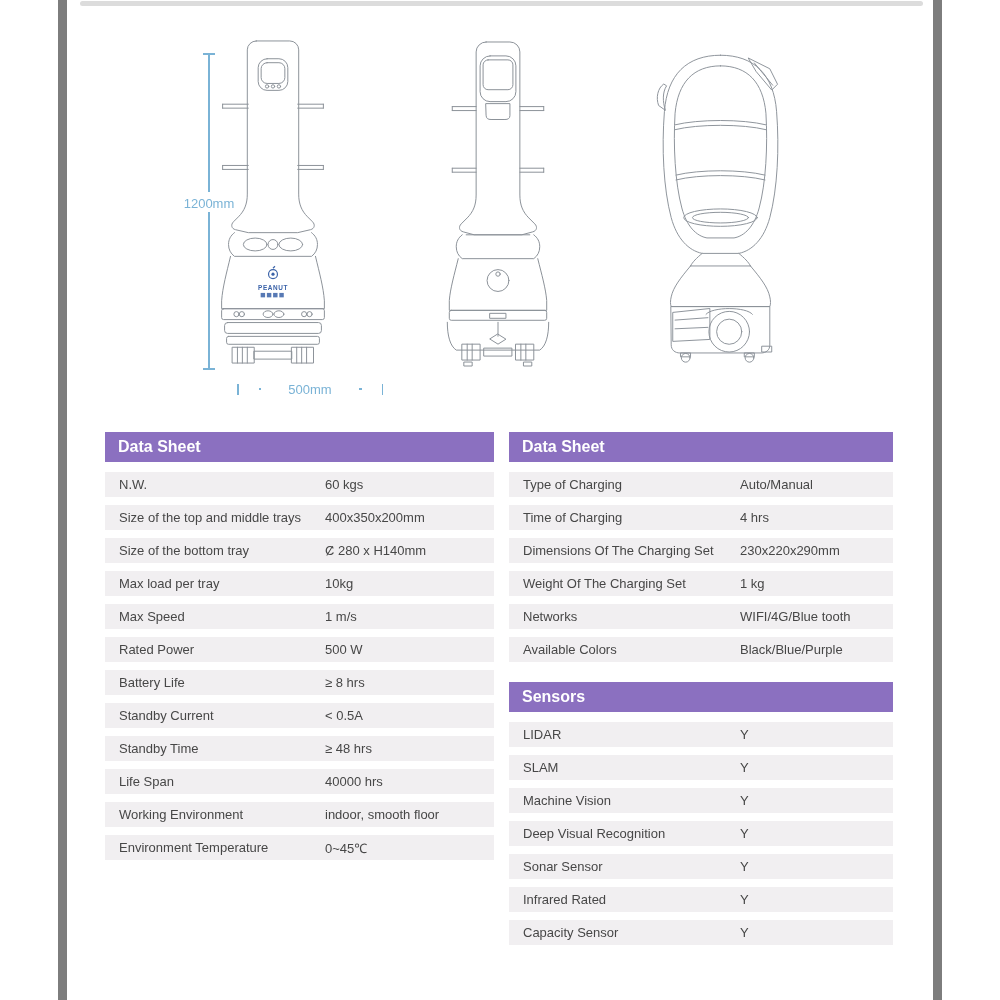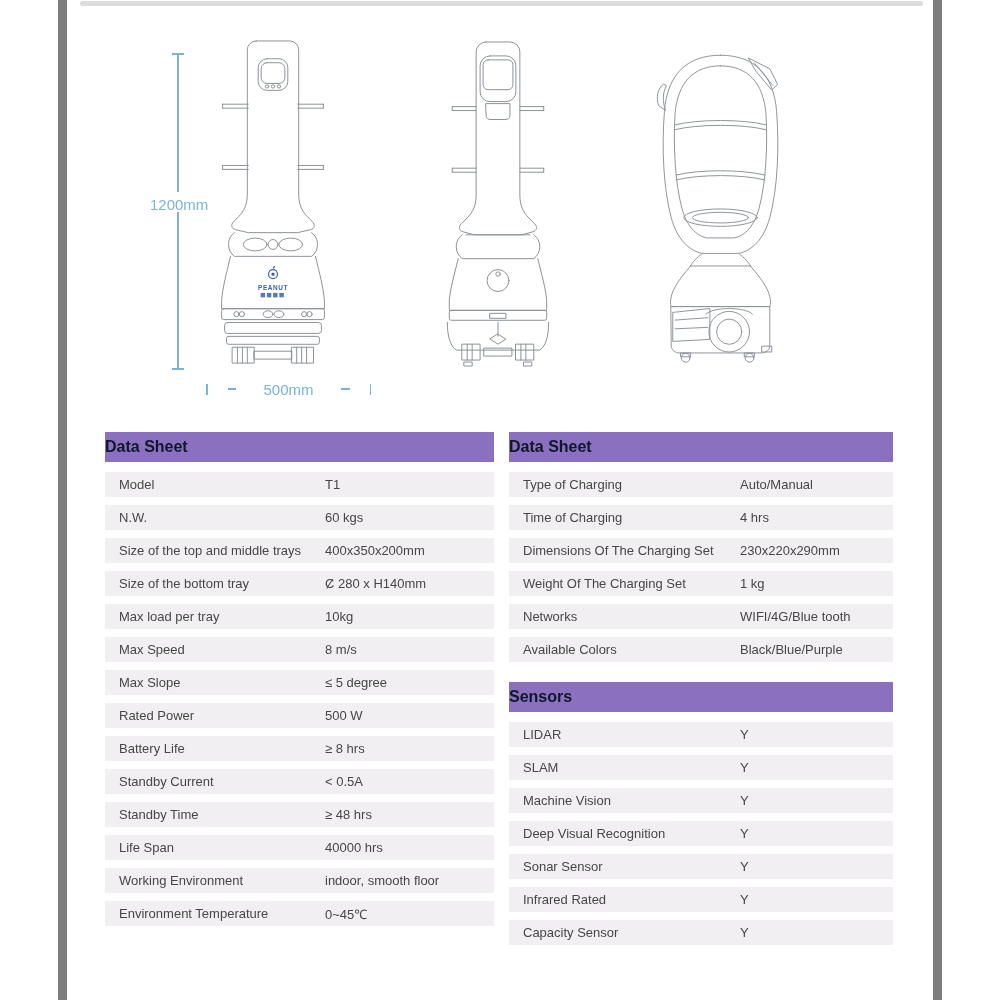--- a/index.html
+++ b/index.html
@@ -14,40 +14,40 @@
   .edge-bar.left{left:58px;}
   .edge-bar.right{left:933px;}
   .top-strip{position:absolute;left:80px;top:1px;width:843px;height:5px;background:#dcdcdc;border-radius:3px;}
 
   
   .view-svg{position:absolute;}
   .svg-front{left:206px;top:38px;width:134px;height:330px;}
   .svg-side{left:434px;top:40px;width:128px;height:328px;}
   .svg-persp{left:648px;top:48px;width:145px;height:318px;}
 
-  .dim{color:#7ab3d6;font-size:15px;}
+  .dim{color:#7ab3d6;font-size:13px;margin-left:31px;}
   .dim-v{position:absolute;left:172px;top:53px;width:12px;height:317px;}
   .dim-v .cap{position:absolute;left:0;width:12px;height:2px;background:#7ab3d6;}
   .dim-v .cap.t{top:0;} .dim-v .cap.b{bottom:0;}
   .dim-v .seg{position:absolute;left:5px;width:1.5px;background:#7ab3d6;}
   .dim-v .seg.s1{top:2px;height:137px;}
   .dim-v .seg.s2{top:159px;height:156px;}
   .dim-v-label{position:absolute;left:150px;top:196px;width:56px;text-align:center;}
 
-  .dim-h{position:absolute;left:206px;top:382px;width:165px;height:14px;display:flex;align-items:center;gap:20px;}
+  .dim-h{position:absolute;left:206px;top:382px;width:146px;height:14px;display:flex;align-items:center;gap:20px;}
   .dim-h .tick{width:1.5px;height:11px;background:#7ab3d6;}
   .dim-h .seg{flex:1;height:1.5px;background:#7ab3d6;}
   .dim-h .lab{padding:0 7px;white-space:nowrap;}
 
   
   .tcol{position:absolute;top:432px;}
   .tcol.lcol{left:105px;width:389px;}
   .tcol.rcol{left:509px;width:384px;}
-  .thead{height:30px;line-height:30px;background:#8b70c0;color:#0f172a;
-         font-size:16px;font-weight:bold;box-sizing:border-box;
+  .thead{height:30px;line-height:30px;background:#8b70c0;color:#ffffff;
+         font-size:16px;font-weight:bold;padding-left:13px;box-sizing:border-box;
          margin-bottom:10px;}
   .thead.sensors{margin-top:20px;}
   .row{display:flex;align-items:center;height:25px;background:#f1eff1;
        margin-bottom:8px;font-size:13px;color:#474747;}
   .row .lbl{box-sizing:border-box;padding-left:14px;flex:none;}
   .lcol .row .lbl{width:220px;}
   .rcol .row .lbl{width:231px;}
   .row .val{flex:1;white-space:nowrap;}
 
   .lineart{fill:none;stroke:#8b9198;stroke-width:1;stroke-linejoin:round;stroke-linecap:round;}
@@ -168,46 +168,38 @@
       <div class="seg"></div>
     <span class="lab">500mm</span>
     <div class="seg"></div>
       <div class="tick"></div>
   </div>
 
   <div class="tcol lcol">
     <div class="thead">Data Sheet</div>
 
     <div class="row">
-        <span class="lbl">Model</span>
-        <span class="val">T1</span>
-      </div>
-    <div class="row">
         <span class="lbl">N.W.</span>
         <span class="val">60 kgs</span>
       </div>
     <div class="row">
         <span class="lbl">Size of the top and middle trays</span>
         <span class="val">400x350x200mm</span>
       </div>
     <div class="row">
         <span class="lbl">Size of the bottom tray</span>
         <span class="val">Ȼ 280 x H140mm</span>
       </div>
     <div class="row">
         <span class="lbl">Max load per tray</span>
         <span class="val">10kg</span>
       </div>
     <div class="row">
         <span class="lbl">Max Speed</span>
-        <span class="val">8 m/s</span>
-      </div>
-    <div class="row">
-        <span class="lbl">Max Slope</span>
-        <span class="val">≤ 5 degree</span>
+        <span class="val">1 m/s</span>
       </div>
     <div class="row">
         <span class="lbl">Rated Power</span>
         <span class="val">500 W</span>
       </div>
     <div class="row">
         <span class="lbl">Battery Life</span>
         <span class="val">≥ 8 hrs</span>
       </div>
     <div class="row">

